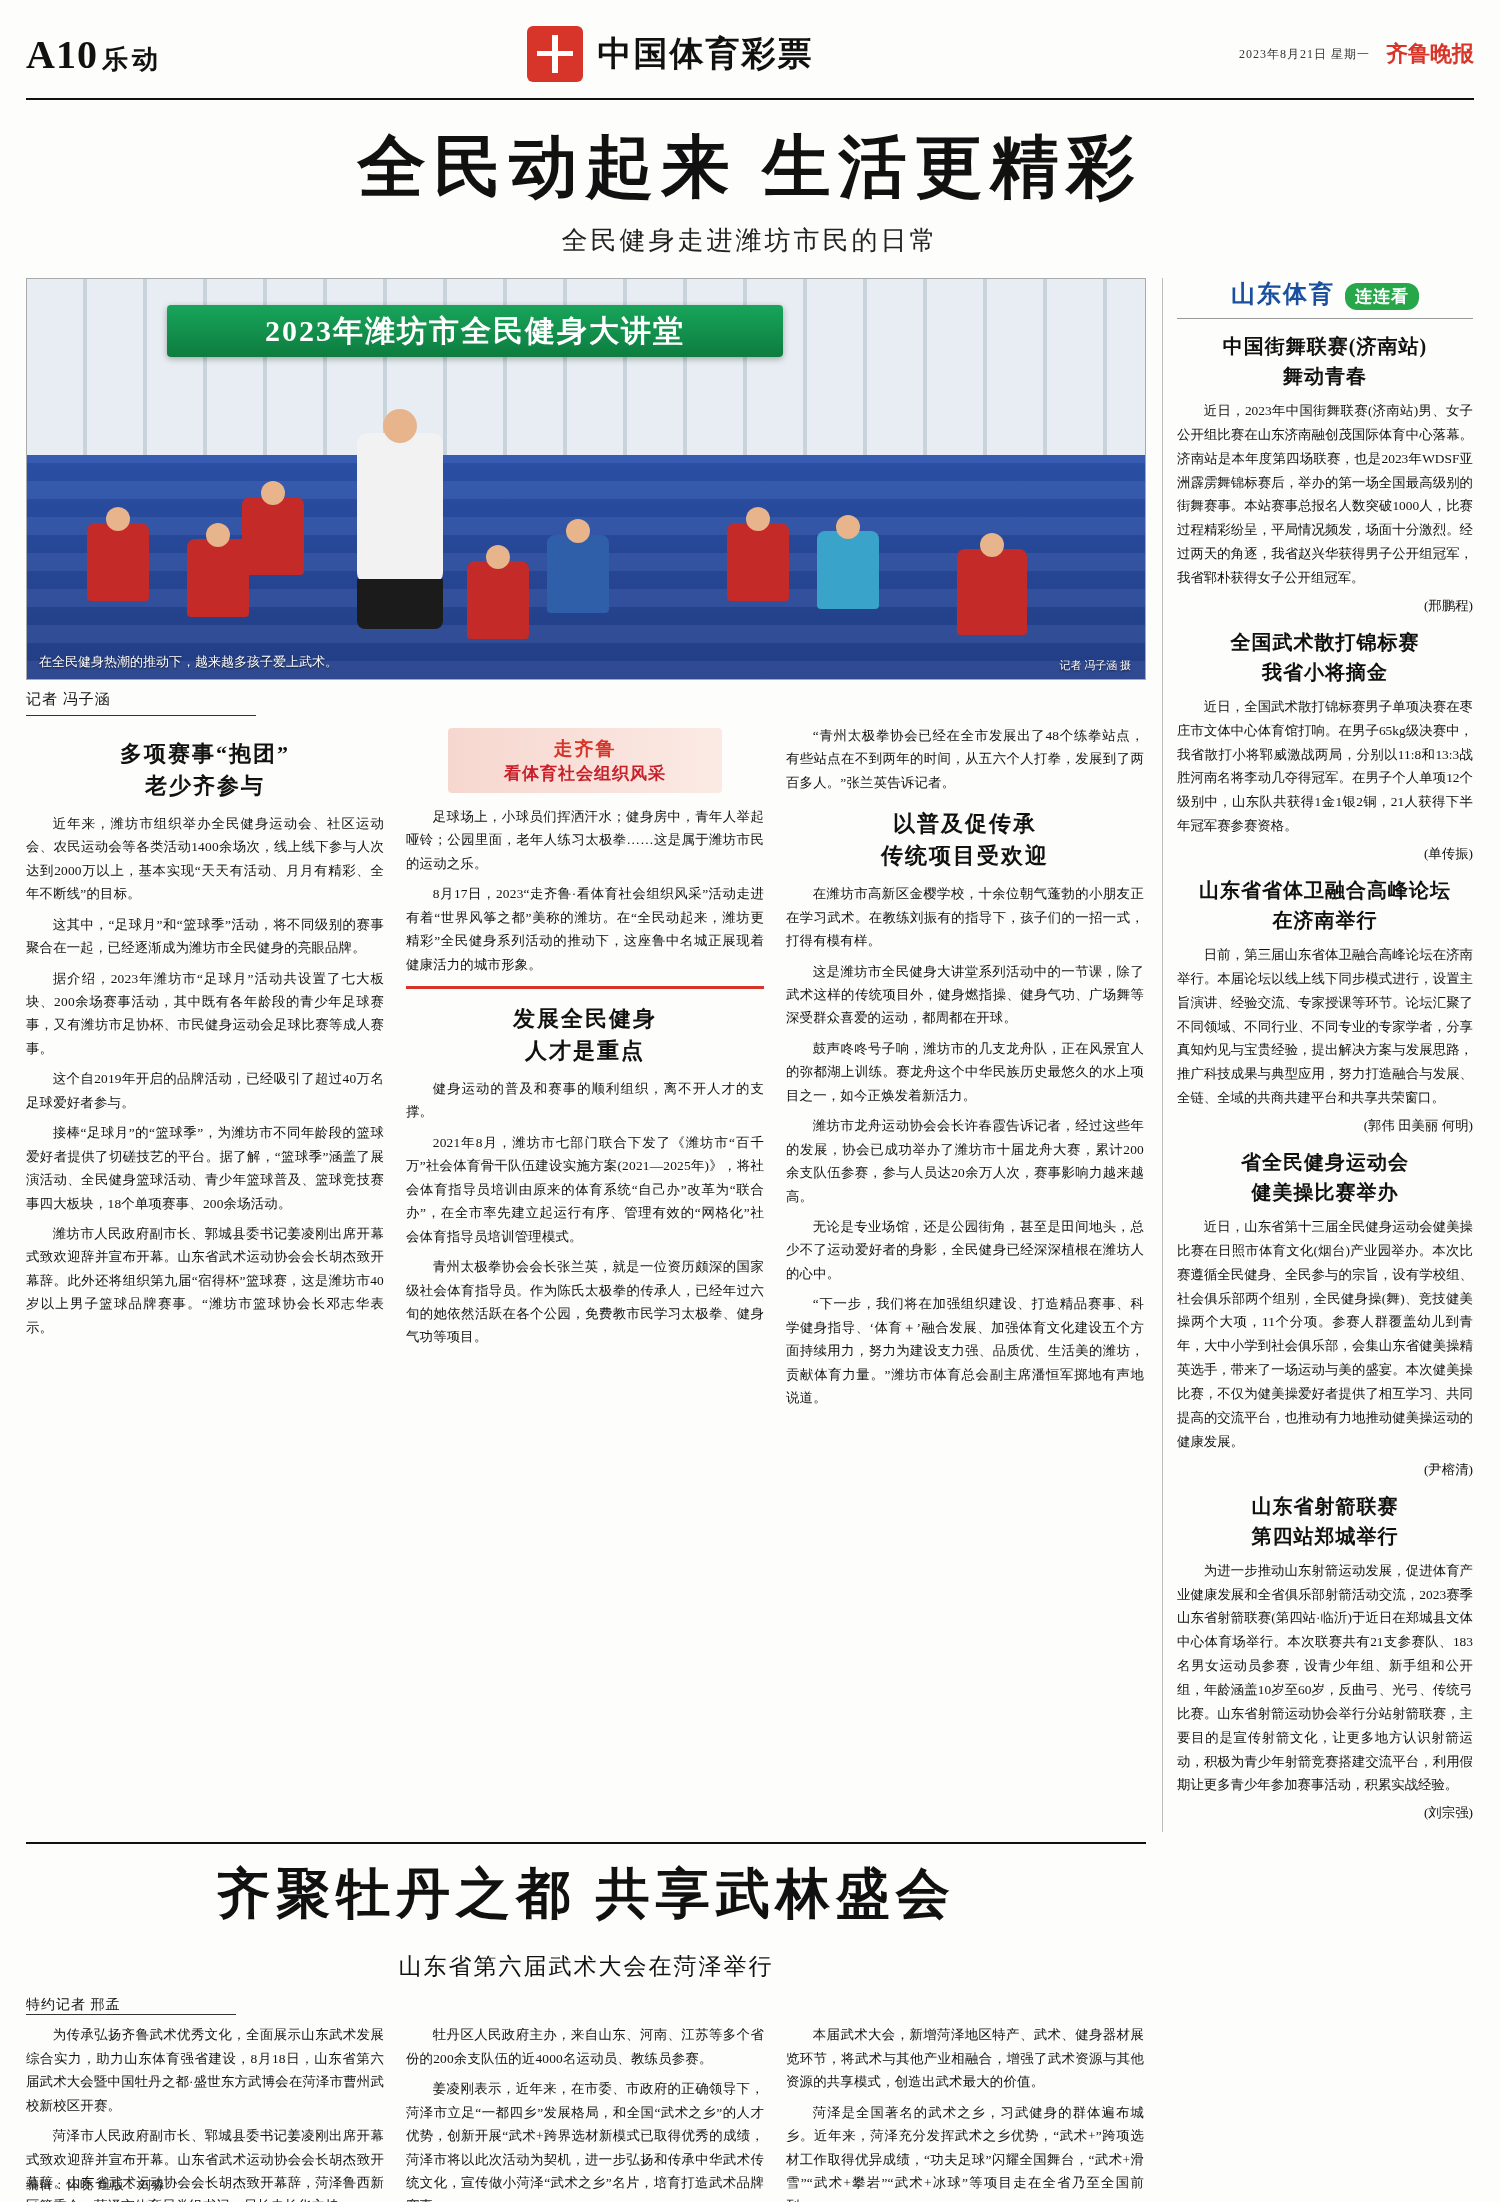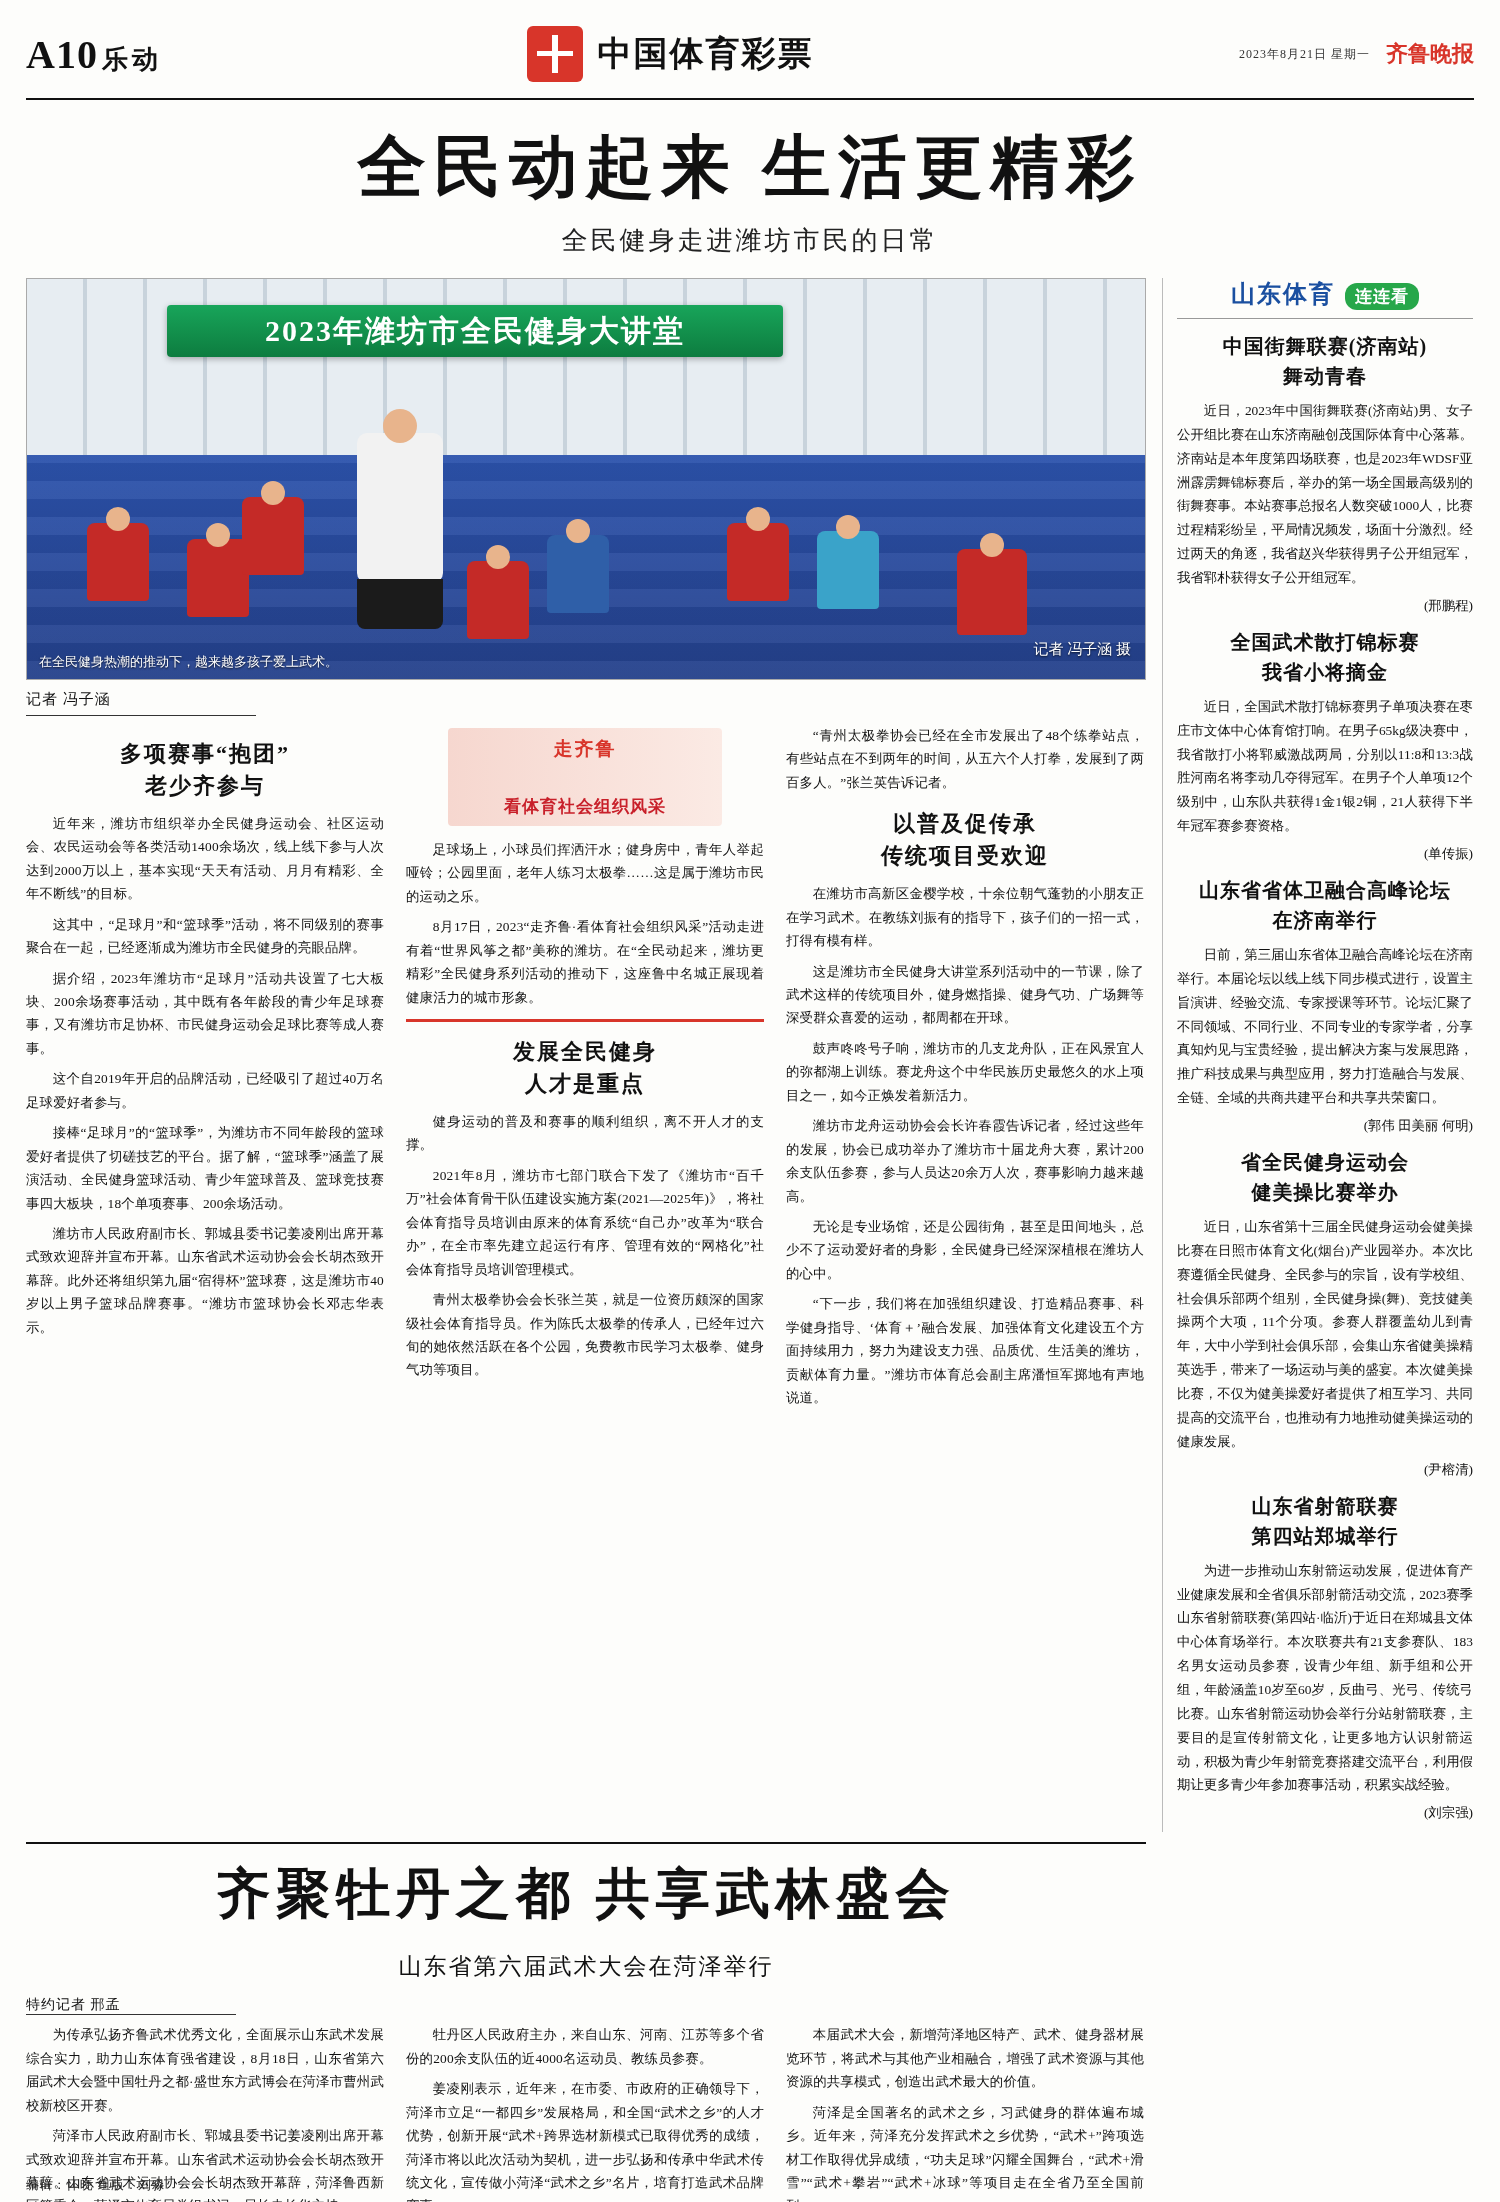--- a/index.html
+++ b/index.html
@@ -96,21 +96,21 @@
   .kid .head{position:absolute; left:50%; top:-16px; transform:translateX(-50%); width:24px;height:24px;border-radius:50%; background:#e8b48c;}
   .coach{
     position:absolute; left:330px; bottom:96px; width:86px;height:150px; background:#f2f2f2; border-radius:10px;
   }
   .coach .head{position:absolute; left:50%; top:-24px; transform:translateX(-50%); width:34px;height:34px;border-radius:50%; background:#e8b48c;}
   .coach .pants{position:absolute; left:0; bottom:-46px; width:86px; height:50px; background:#1b1b1b; border-radius:0 0 8px 8px;}
   .photo-caption{
     position:absolute; left:12px; bottom:8px; color:#fff; font-size:13px; line-height:1.5;
     text-shadow:0 1px 2px rgba(0,0,0,.8);
   }
-  .photo-credit{position:absolute; right:14px; bottom:20px; color:#fff; font-size:15px; text-shadow:0 1px 2px rgba(0,0,0,.8);}
+  .photo-credit{position:absolute; right:14px; bottom:6px; color:#fff; font-size:11px; text-shadow:0 1px 2px rgba(0,0,0,.8);}
   .byline{
     font-size:15px; margin:10px 0 6px 0; padding-bottom:6px; border-bottom:1px solid #333;
     width:230px; letter-spacing:1px;
   }
   
   .cols3{display:flex; gap:22px; margin-top:8px;}
   .col{width:358px;}
   .col p{
     font-size:13.4px; line-height:1.75; text-align:justify; margin:0 0 7px 0;
     text-indent:2em; letter-spacing:.2px;
@@ -118,21 +118,21 @@
   .sub-title{
     text-align:center; font-size:22px; font-weight:bold; letter-spacing:2px;
     line-height:1.45; margin:14px 0 10px 0;
   }
   .zql-badge{
     width:250px; margin:4px auto 12px auto; text-align:center;
     background:linear-gradient(90deg,#f6d7cf,#fbeae4);
     border-radius:4px; padding:8px 12px;
   }
   .zql-badge .l1{font-size:19px; font-weight:bold; color:#d8352a; letter-spacing:2px;}
-  .zql-badge .l2{font-size:17px; font-weight:bold; color:#c8202a; letter-spacing:1px;margin-top:33px;}
+  .zql-badge .l2{font-size:17px; font-weight:bold; color:#c8202a; letter-spacing:1px;}
   .redline{border-top:3px solid #d8352a; margin:10px 0 2px 0;}
   
   .rail-badge{
     text-align:center; margin-bottom:8px;
   }
   .rail-badge .b1{
     display:inline-block; font-size:24px; font-weight:bold; color:#1a4fa0;
     letter-spacing:2px;
   }
   .rail-badge .b2{

